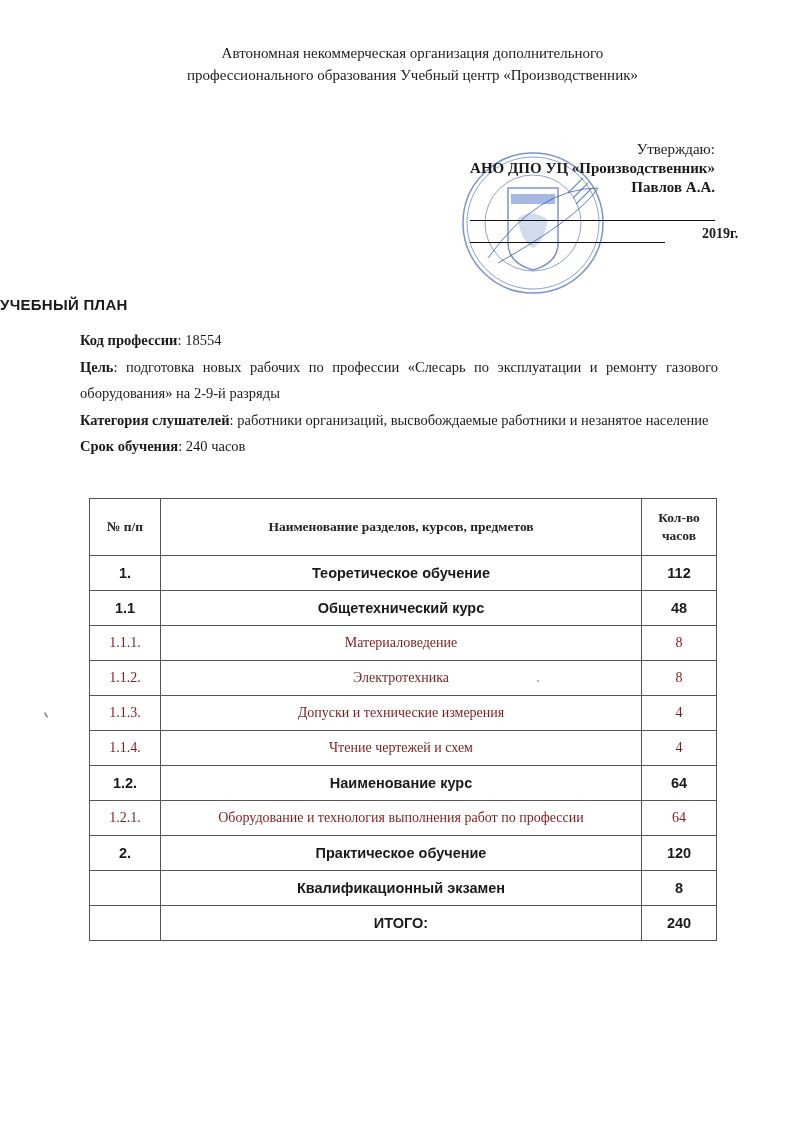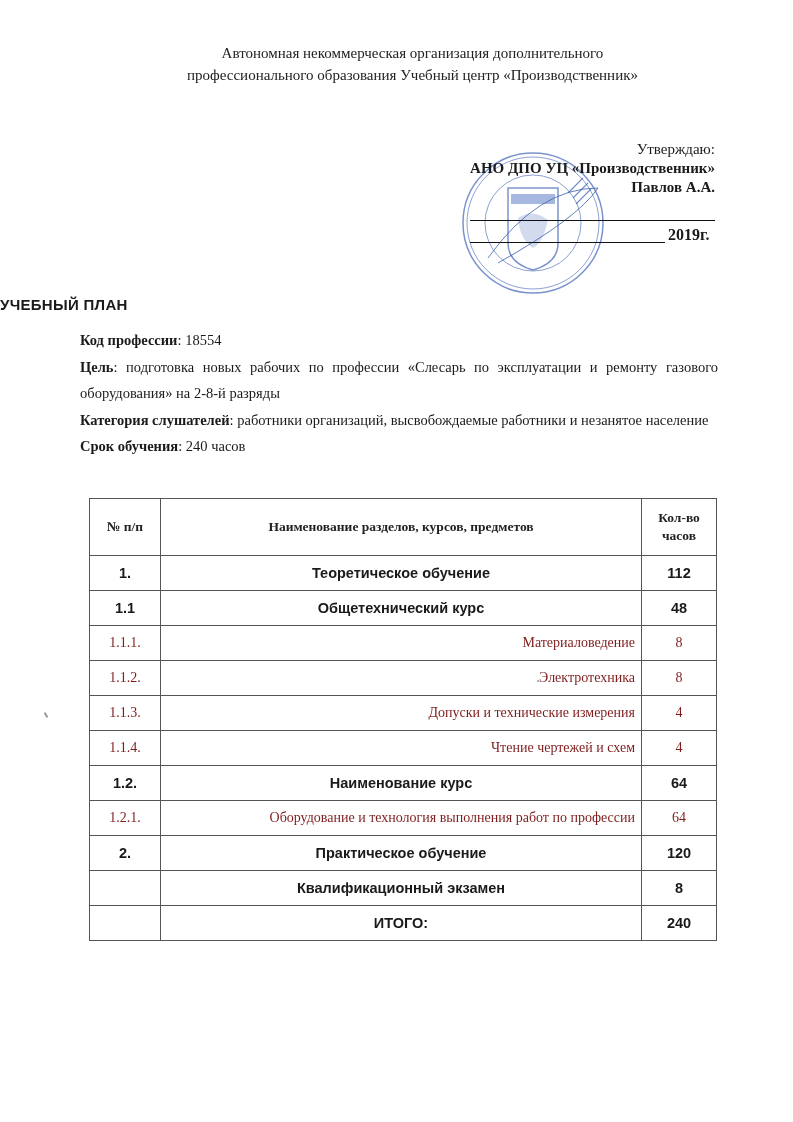--- a/index.html
+++ b/index.html
@@ -18,21 +18,21 @@
     .approval .bold { font-weight: bold; }
     .sign-line {
       position: absolute; left: 470px; top: 220px; width: 245px; height: 1px;
       background: #111;
     }
     .date-line {
       position: absolute; left: 470px; top: 242px; width: 195px; height: 1px;
       background: #111;
     }
     .date-text {
-      position: absolute; left: 668px; top: 226px; font-weight: bold; font-size: 16px;
+      position: absolute; left: 702px; top: 226px; font-weight: bold; font-size: 14px;
     }
     .stamp {
       position: absolute; left: 458px; top: 148px; width: 150px; height: 150px;
       pointer-events: none;
     }
     .doc-title {
       position: absolute; left: 0; top: 296px; width: 793px; 
       font-family: "Liberation Sans", sans-serif; font-weight: bold; font-size: 15px;
       letter-spacing: 0.3px;
     }
@@ -53,21 +53,21 @@
       font-weight: bold; font-family: "Liberation Serif", serif; font-size: 13.5px;
       height: 56px; line-height: 18px; color: #222;
     }
     .c-num { width: 58px; text-align: center; }
     .c-hrs { width: 62px; text-align: center; }
     .bold-row td {
       font-family: "Liberation Sans", sans-serif; font-weight: bold; font-size: 14.5px;
     }
     .bold-row .c-name { text-align: center; }
     .plain-row td { font-family: "Liberation Serif", serif; color: #7f1d1d; }
-    .left-name { text-align: right; }
+    .left-name { text-align: center; }
     .speck { position: absolute; width: 2px; height: 2px; background: #999; border-radius: 1px; }
   </style>
 </head>
 <body>
 
 <div class="org-header">
   <div>Автономная некоммерческая организация дополнительного</div>
   <div>профессионального образования Учебный центр «Производственник»</div>
 </div>
 
@@ -88,21 +88,21 @@
   <div class="bold">Павлов А.А.</div>
 </div>
 <div class="sign-line"></div>
 <div class="date-line"></div>
 <div class="date-text">2019г.</div>
 
 <div class="doc-title">УЧЕБНЫЙ ПЛАН</div>
 
 <div class="info">
   <p><b>Код профессии</b><span>: 18554</span></p>
-  <p><b>Цель</b><span>: подготовка новых рабочих по профессии «Слесарь по эксплуатации и ремонту газового оборудования» на 2-8-й разряды</span></p>
+  <p><b>Цель</b><span>: подготовка новых рабочих по профессии «Слесарь по эксплуатации и ремонту газового оборудования» на 2-9-й разряды</span></p>
   <p><b>Категория слушателей</b><span>: работники организаций, высвобождаемые работники и незанятое население</span></p>
   <p><b>Срок обучения</b><span>: 240 часов</span></p>
 </div>
 
 <table class="plan">
   <thead>
     <tr>
       <th class="c-num">№ п/п</th>
       <th class="c-name">Наименование разделов, курсов, предметов</th>
       <th class="c-hrs">Кол-во часов</th>

